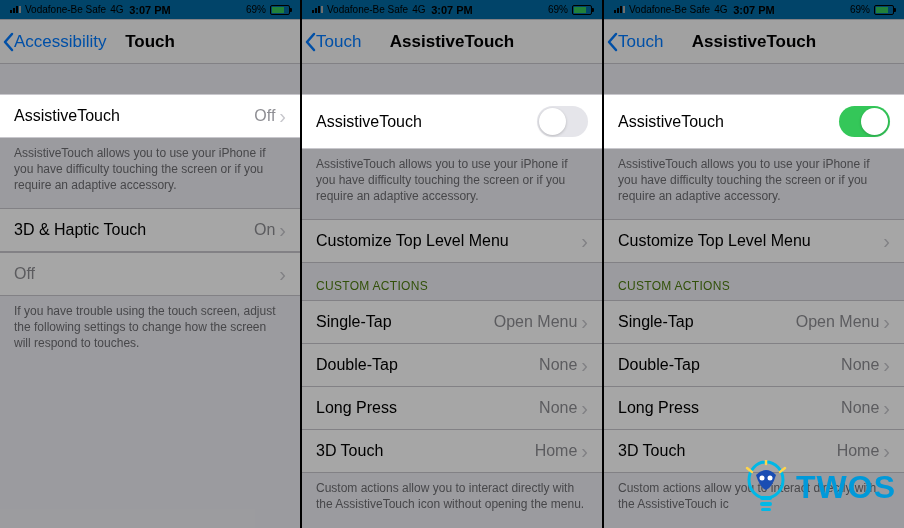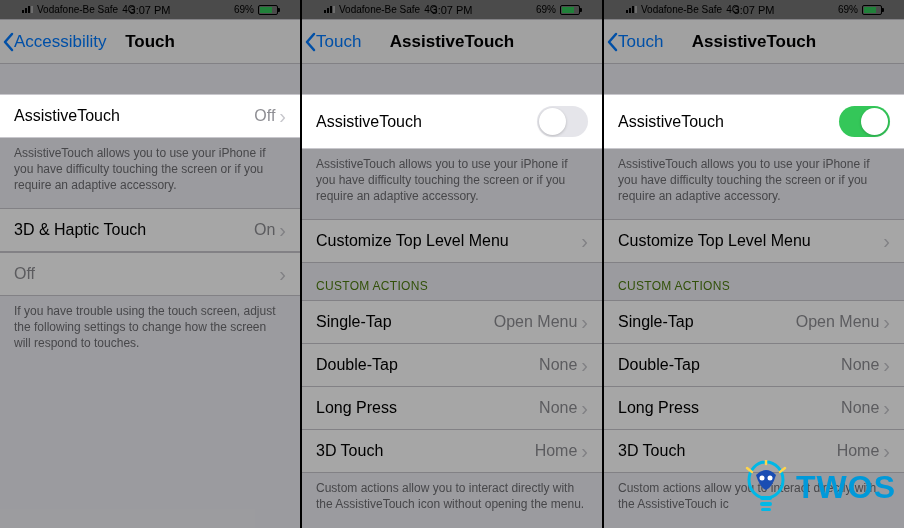--- a/index.html
+++ b/index.html
@@ -1,21 +1,21 @@
 <!DOCTYPE html>
 <html><head>
 <meta charset="utf-8">
 <style>
 * { margin: 0; padding: 0; box-sizing: border-box; font-family: -apple-system, "Helvetica Neue", Arial, sans-serif; }
 body { background: #000; width: 904px; height: 528px; display: flex; gap: 2px; overflow: hidden; position: relative; }
 .phone { flex: 1; background: #efeff4; display: flex; flex-direction: column; position: relative; }
 .dimmed::after { content: ''; position: absolute; inset: 0; background: rgba(0,0,0,0.35); pointer-events: none; z-index: 5; }
-.statusbar { height: 20px; background: #737373; display: flex; align-items: center; justify-content: space-between; padding: 0 22px; font-size: 10px; color: #000; border-bottom: 0.5px solid #c8c7cc; }
+.statusbar { height: 20px; background: #0369a1; display: flex; align-items: center; justify-content: space-between; padding: 0 10px; font-size: 10px; color: #000; border-bottom: 0.5px solid #c8c7cc; }
 .sb-left, .sb-right { display: flex; align-items: center; gap: 4px; }
-.sb-center { position: absolute; left: 50%; transform: translateX(-50%); font-weight: 400; font-size: 11px; }
+.sb-center { position: absolute; left: 50%; transform: translateX(-50%); font-weight: 700; font-size: 11px; }
 .signal { display: flex; align-items: flex-end; gap: 1px; }
 .signal span { width: 2px; background: #000; display: block; }
 .signal span:nth-child(1){height:3px;} .signal span:nth-child(2){height:5px;} .signal span:nth-child(3){height:7px;} .signal span:nth-child(4){height:7px; background:#aaa;}
 .battery { width: 20px; height: 10px; border: 1px solid #000; border-radius: 2px; position: relative; display: inline-block; }
 .battery::after { content:''; position:absolute; right:-3px; top:2px; width:2px; height:4px; background:#000; border-radius:0 1px 1px 0;}
 .battery-fill { position:absolute; left:1px; top:1px; bottom:1px; width:65%; background:#34c759;}
 .navbar { height: 44px; background: #f7f7f8; display: flex; align-items: center; position: relative; border-bottom: 0.5px solid #c8c7cc; }
 .nav-back { display: flex; align-items: center; color: #007aff; font-size: 17px; padding-left: 2px; cursor: pointer; }
 .nav-back svg { width: 12px; height: 20px; }
 .nav-title { position: absolute; left: 50%; transform: translateX(-50%); font-size: 17px; font-weight: 600; color: #000; }

